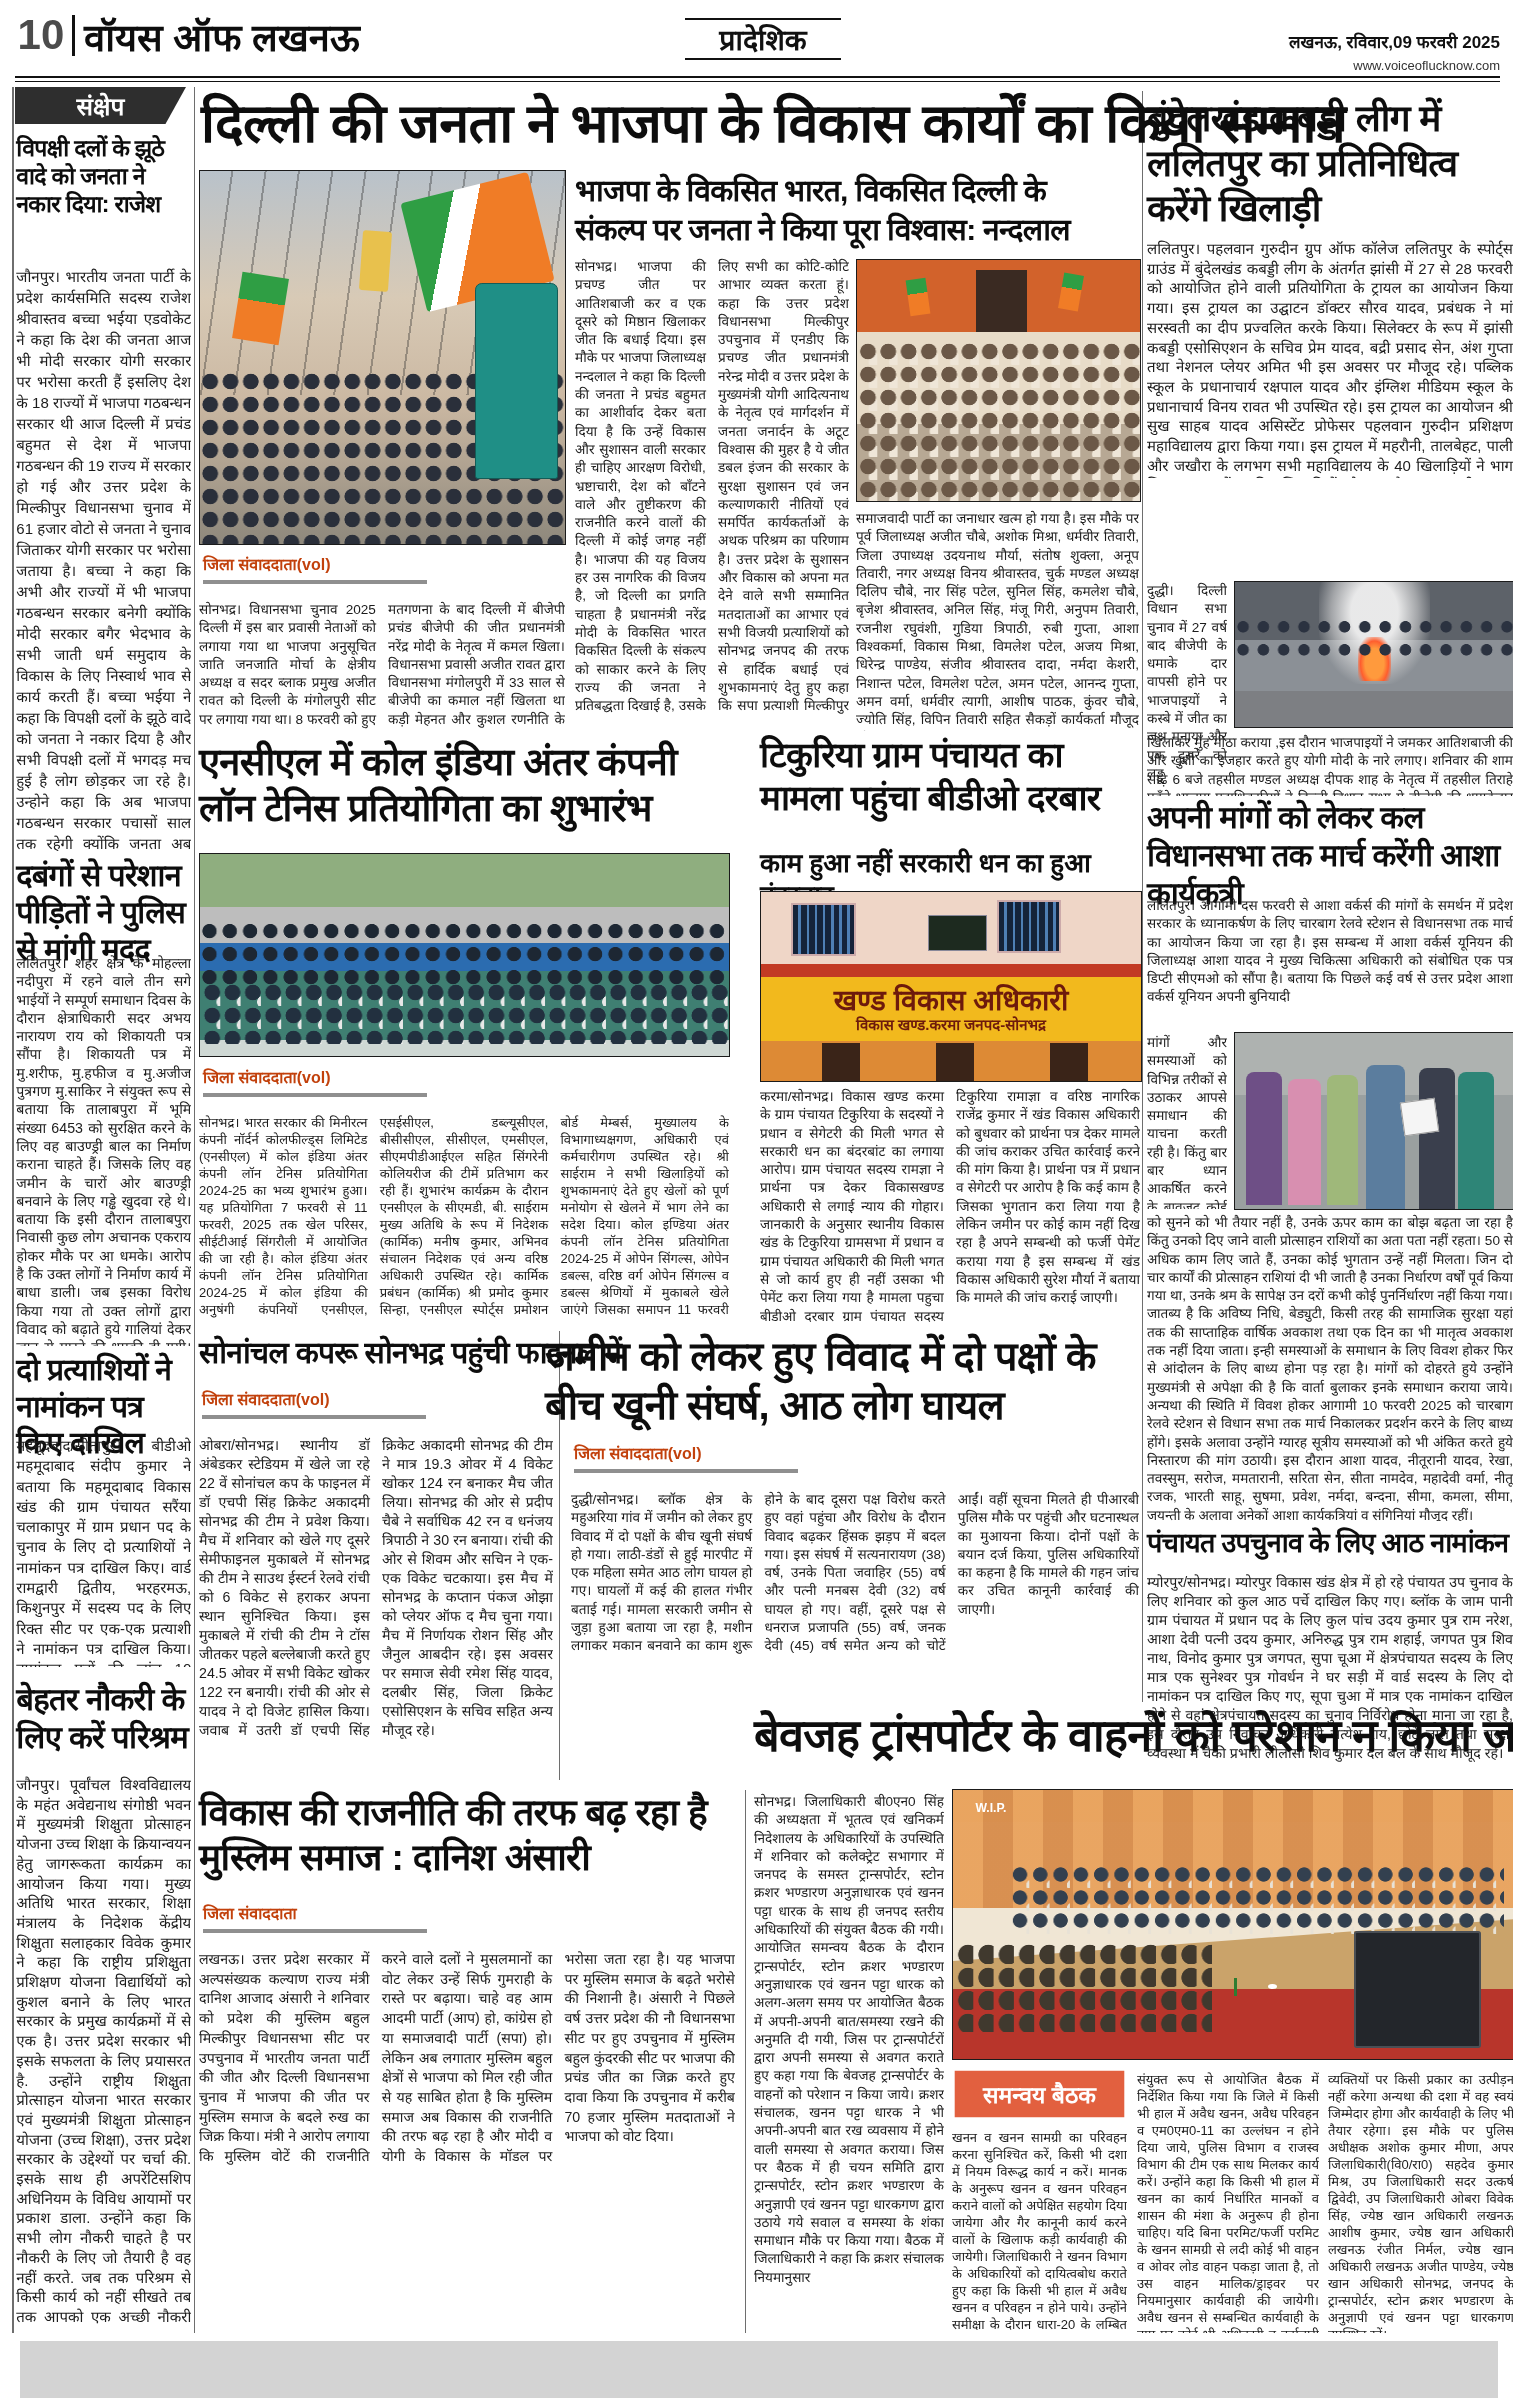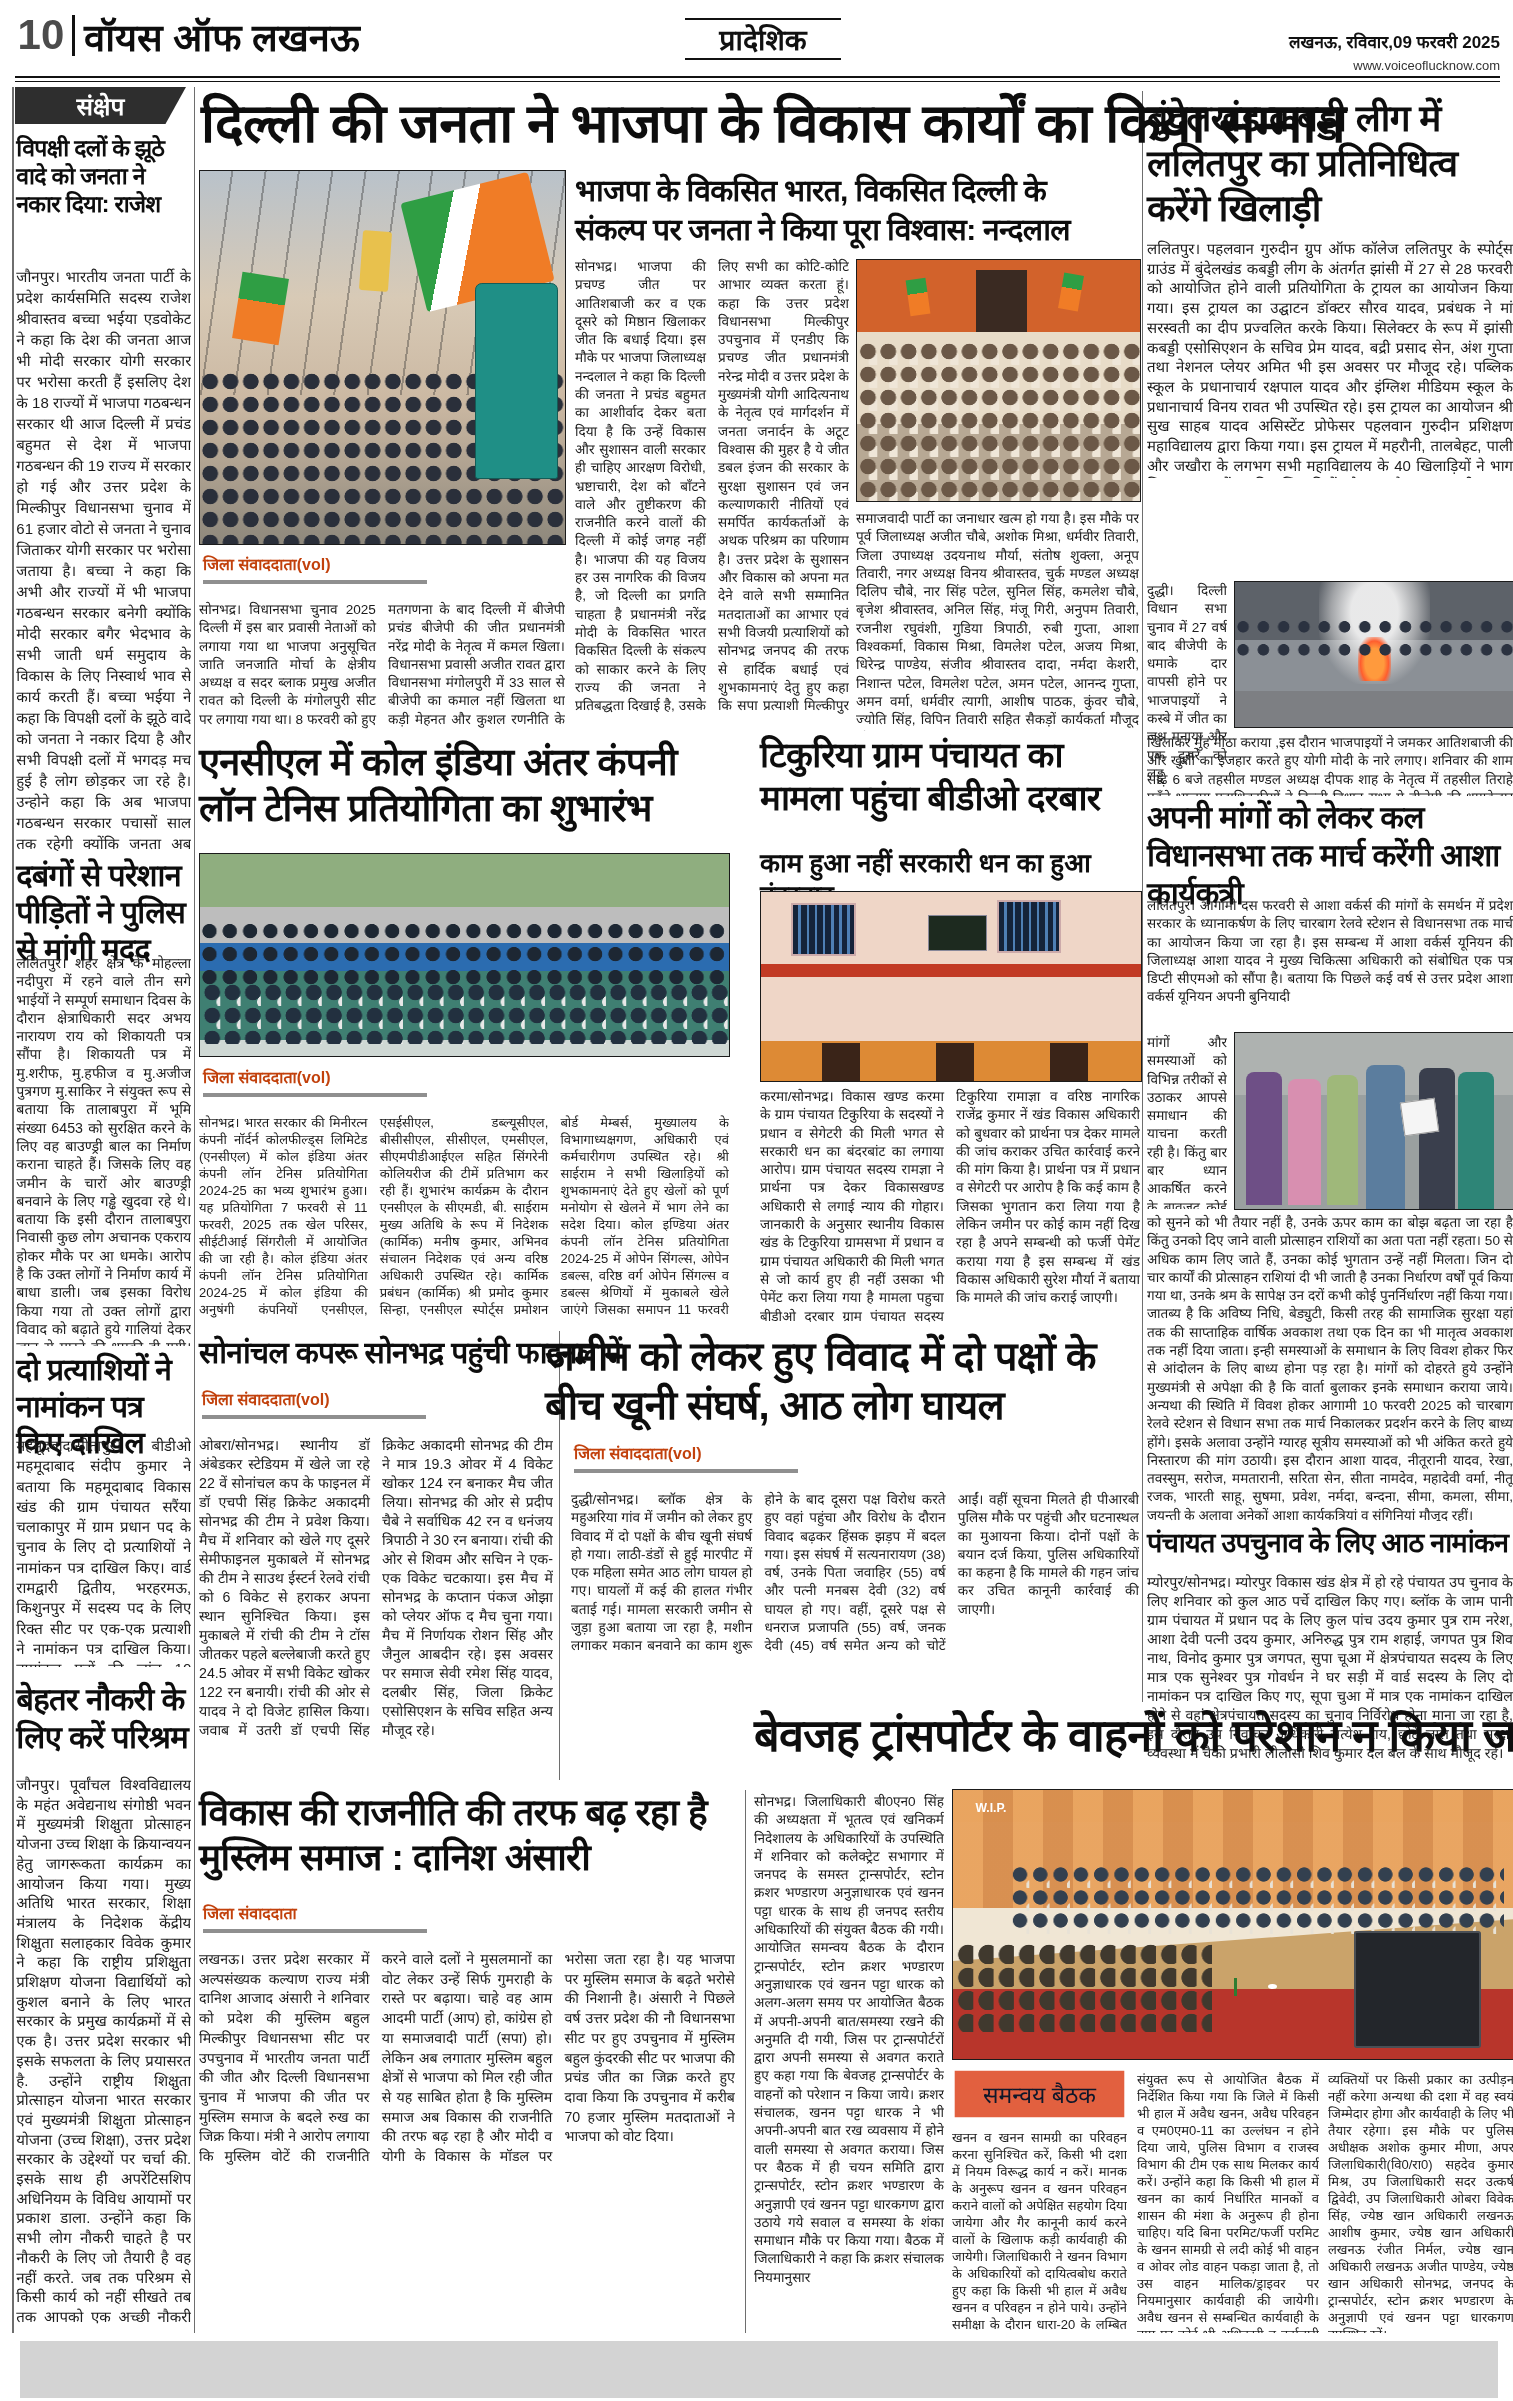--- a/index.html
+++ b/index.html
@@ -8,22 +8,22 @@
   .abs{position:absolute;}
   .hl{font-weight:800;color:#0d0d0d;letter-spacing:-0.7px;line-height:1.22;}
   .bt{text-align:justify;font-weight:500;color:#1c1c1c;overflow:hidden;}
   .c2{column-count:2;column-gap:12.2px;}
   .c3{column-count:3;column-gap:12.2px;}
   .byline{font-weight:800;font-size:16px;color:#c2410c;}
   .byrule{height:3.4px;background:#8f8f8f;margin-top:5.4px;}
   .photo{border:1.4px solid #1b1b1b;overflow:hidden;background:#cfc8bb;}
   .vrule{background:#6e6e6e;width:1.4px;}
   .dot-row{background-size:20.3px 23px;background-repeat:repeat;}
-  .capbox{background:#e2603f;color:#0f172a;display:flex;align-items:center;justify-content:center;
-          font-weight:400;box-shadow:inset 0 0 0 2.7px #ffffff;}
+  .capbox{background:#e2603f;color:#ffffff;display:flex;align-items:center;justify-content:center;
+          font-weight:700;box-shadow:inset 0 0 0 2.7px #ffffff;}
   .signline{color:#6d1a0c;font-weight:800;text-align:center;line-height:1.1;}
 </style>
 </head>
 <body>
 
 <div id="page">
 
   <div class="abs" style="left:17.6px;top:11px;font-size:42px;font-weight:800;color:#4c4c4c;">10</div>
   <div class="abs" style="left:72px;top:15px;width:3.4px;height:41px;background:#111;"></div>
   <div class="abs hl" style="left:84px;top:15px;font-size:38px;letter-spacing:0;">वॉयस ऑफ लखनऊ</div>
@@ -94,20 +94,24 @@
   </div>
   <div class="abs bt c3" style="left:199px;top:1114px;width:530px;height:213px;font-size:13px;line-height:17px;">सोनभद्र। भारत सरकार की मिनीरत्न कंपनी नॉर्दर्न कोलफील्ड्स लिमिटेड (एनसीएल) में कोल इंडिया अंतर कंपनी लॉन टेनिस प्रतियोगिता 2024-25 का भव्य शुभारंभ हुआ। यह प्रतियोगिता 7 फरवरी से 11 फरवरी, 2025 तक खेल परिसर, सीईटीआई सिंगरौली में आयोजित की जा रही है। कोल इंडिया अंतर कंपनी लॉन टेनिस प्रतियोगिता 2024-25 में कोल इंडिया की अनुषंगी कंपनियों एनसीएल, एसईसीएल, डब्ल्यूसीएल, बीसीसीएल, सीसीएल, एमसीएल, सीएमपीडीआईएल सहित सिंगरेनी कोलियरीज की टीमें प्रतिभाग कर रही हैं। शुभारंभ कार्यक्रम के दौरान एनसीएल के सीएमडी, बी. साईराम मुख्य अतिथि के रूप में निदेशक (कार्मिक) मनीष कुमार, अभिनव संचालन निदेशक एवं अन्य वरिष्ठ अधिकारी उपस्थित रहे। कार्मिक प्रबंधन (कार्मिक) श्री प्रमोद कुमार सिन्हा, एनसीएल स्पोर्ट्स प्रमोशन बोर्ड मेम्बर्स, मुख्यालय के विभागाध्यक्षगण, अधिकारी एवं कर्मचारीगण उपस्थित रहे। श्री साईराम ने सभी खिलाड़ियों को शुभकामनाएं देते हुए खेलों को पूर्ण मनोयोग से खेलने में भाग लेने का सदेश दिया। कोल इण्डिया अंतर कंपनी लॉन टेनिस प्रतियोगिता 2024-25 में ओपेन सिंगल्स, ओपेन डबल्स, वरिष्ठ वर्ग ओपेन सिंगल्स व डबल्स श्रेणियों में मुकाबले खेले जाएंगे जिसका समापन 11 फरवरी को किया जाएगा। गौरतलब है कि एनसीएल व इसकी सभी इकाइयों द्वारा कर्मियों के शारीरिक एवं मानसिक विकास हेतु वर्ष भर अनेक खेल प्रतियोगिताओं जैसे लॉन टेनिस, टेबल टेनिस, बैडमिंटन, फुटबॉल, क्रिकेट, वॉलीबॉल, एथलेटिक्स इत्यादि का आयोजन किया जाता है।</div>
 
   <div class="abs hl" style="left:760px;top:734px;width:380px;font-size:35px;">टिकुरिया ग्राम पंचायत का मामला पहुंचा बीडीओ दरबार</div>
   <div class="abs hl" style="left:760px;top:848px;width:380px;font-size:26px;letter-spacing:0;">काम हुआ नहीं सरकारी धन का हुआ बंदरबाट</div>
   <div class="abs photo" style="left:760px;top:891px;width:380px;height:189px;background:#efd6c7;">
     <div class="abs" style="left:8%;top:6%;width:16%;height:26%;background:repeating-linear-gradient(90deg,#15233a 0 5.4px,#4f7fb5 5.4px 8.1px);border:2px solid #caa;"></div>
     <div class="abs" style="left:62%;top:4%;width:16%;height:26%;background:repeating-linear-gradient(90deg,#15233a 0 5.4px,#4f7fb5 5.4px 8.1px);border:2px solid #caa;"></div>
     <div class="abs" style="left:44%;top:12%;width:15%;height:18%;background:#1d2a1f;border:1.4px solid #889;"></div>
     <div class="abs" style="left:0;top:38%;width:100%;height:7%;background:#c23a24;"></div>
+    <div class="abs" style="left:0;top:45%;width:100%;height:34%;background:#f2b91d;display:flex;flex-direction:column;align-items:center;justify-content:center;">
+      <div class="signline" style="font-size:28.5px;">खण्ड विकास अधिकारी</div>
+      <div class="signline" style="font-size:15px;">विकास खण्ड.करमा जनपद-सोनभद्र</div>
+    </div>
     <div class="abs" style="left:0;top:79%;width:100%;height:21%;background:#dd8a35;"></div>
     <div class="abs" style="left:16%;top:80%;width:10%;height:20%;background:#3a2418;"></div>
     <div class="abs" style="left:46%;top:80%;width:10%;height:20%;background:#3a2418;"></div>
     <div class="abs" style="left:76%;top:80%;width:10%;height:20%;background:#3a2418;"></div>
   </div>
   <div class="abs bt c2" style="left:760px;top:1088px;width:380px;height:239px;font-size:13.6px;line-height:18.3px;">करमा/सोनभद्र। विकास खण्ड करमा के ग्राम पंचायत टिकुरिया के सदस्यों ने प्रधान व सेगेटरी की मिली भगत से सरकारी धन का बंदरबांट का लगाया आरोप। ग्राम पंचायत सदस्य रामज्ञा ने प्रार्थना पत्र देकर विकासखण्ड अधिकारी से लगाई न्याय की गोहार। जानकारी के अनुसार स्थानीय विकास खंड के टिकुरिया ग्रामसभा में प्रधान व ग्राम पंचायत अधिकारी की मिली भगत से जो कार्य हुए ही नहीं उसका भी पेमेंट करा लिया गया है मामला पहुचा बीडीओ दरबार ग्राम पंचायत सदस्य टिकुरिया रामाज्ञा व वरिष्ठ नागरिक राजेंद्र कुमार नें खंड विकास अधिकारी को बुधवार को प्रार्थना पत्र देकर मामले की जांच कराकर उचित कार्रवाई करने की मांग किया है। प्रार्थना पत्र में प्रधान व सेगेटरी पर आरोप है कि कई काम है जिसका भुगतान करा लिया गया है लेकिन जमीन पर कोई काम नहीं दिख रहा है अपने सम्बन्धी को फर्जी पेमेंट कराया गया है इस सम्बन्ध में खंड विकास अधिकारी सुरेश मौर्या नें बताया कि मामले की जांच कराई जाएगी।</div>
 
   <div class="abs hl" style="left:199px;top:1335px;width:355px;font-size:30px;white-space:nowrap;">सोनांचल कपरू सोनभद्र पहुंची फाइनल में</div>
   <div class="abs" style="left:202px;top:1388px;">
     <div class="byline">जिला संवाददाता(vol)</div>

